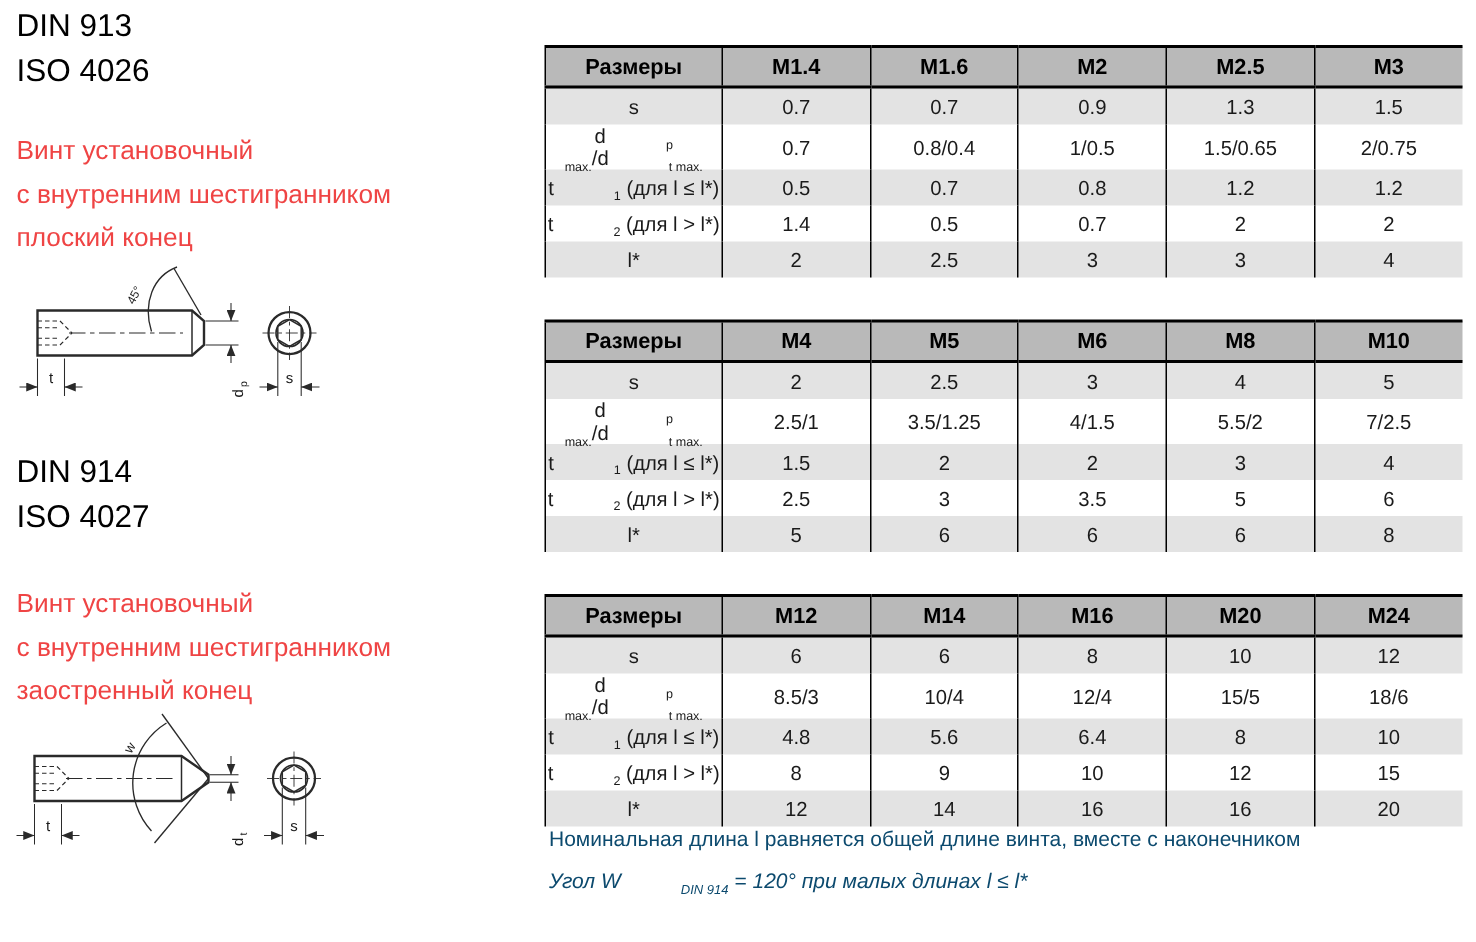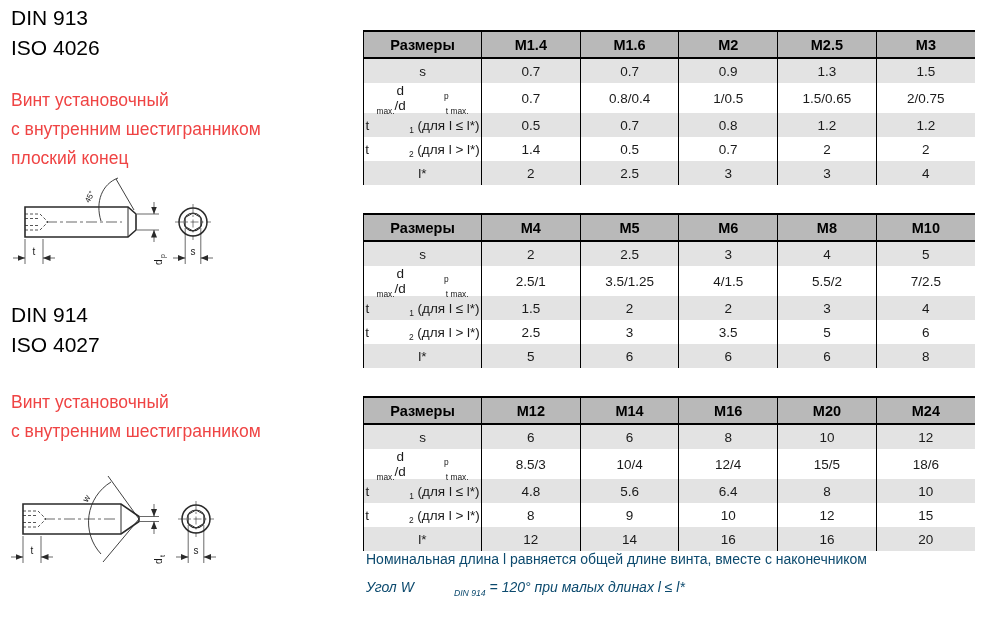--- a/index.html
+++ b/index.html
@@ -117,20 +117,21 @@
   </svg>
 
   <div class="std-heading" id="din914-heading">
     <div>DIN 914</div>
     <div>ISO 4027</div>
   </div>
 
   <div class="desc" id="desc-914">
     <div>Винт установочный</div>
     <div>с внутренним шестигранником</div>
+    <div>заостренный конец</div>
   </div>
 
   <svg class="drawing" id="drawing-cone" width="228" height="108" viewBox="0 0 228 108">
     <defs>
       <marker id="arC" markerWidth="8" markerHeight="6" refX="7.5" refY="3" orient="auto" markerUnits="userSpaceOnUse">
         <path d="M0,0 L7.5,3 L0,6 Z" fill="#2a2a2a"></path>
       </marker>
     </defs>
     <g stroke="#2a2a2a" fill="none">
       <line x1="131" y1="53" x2="100" y2="10" stroke-width="0.9"></line>

